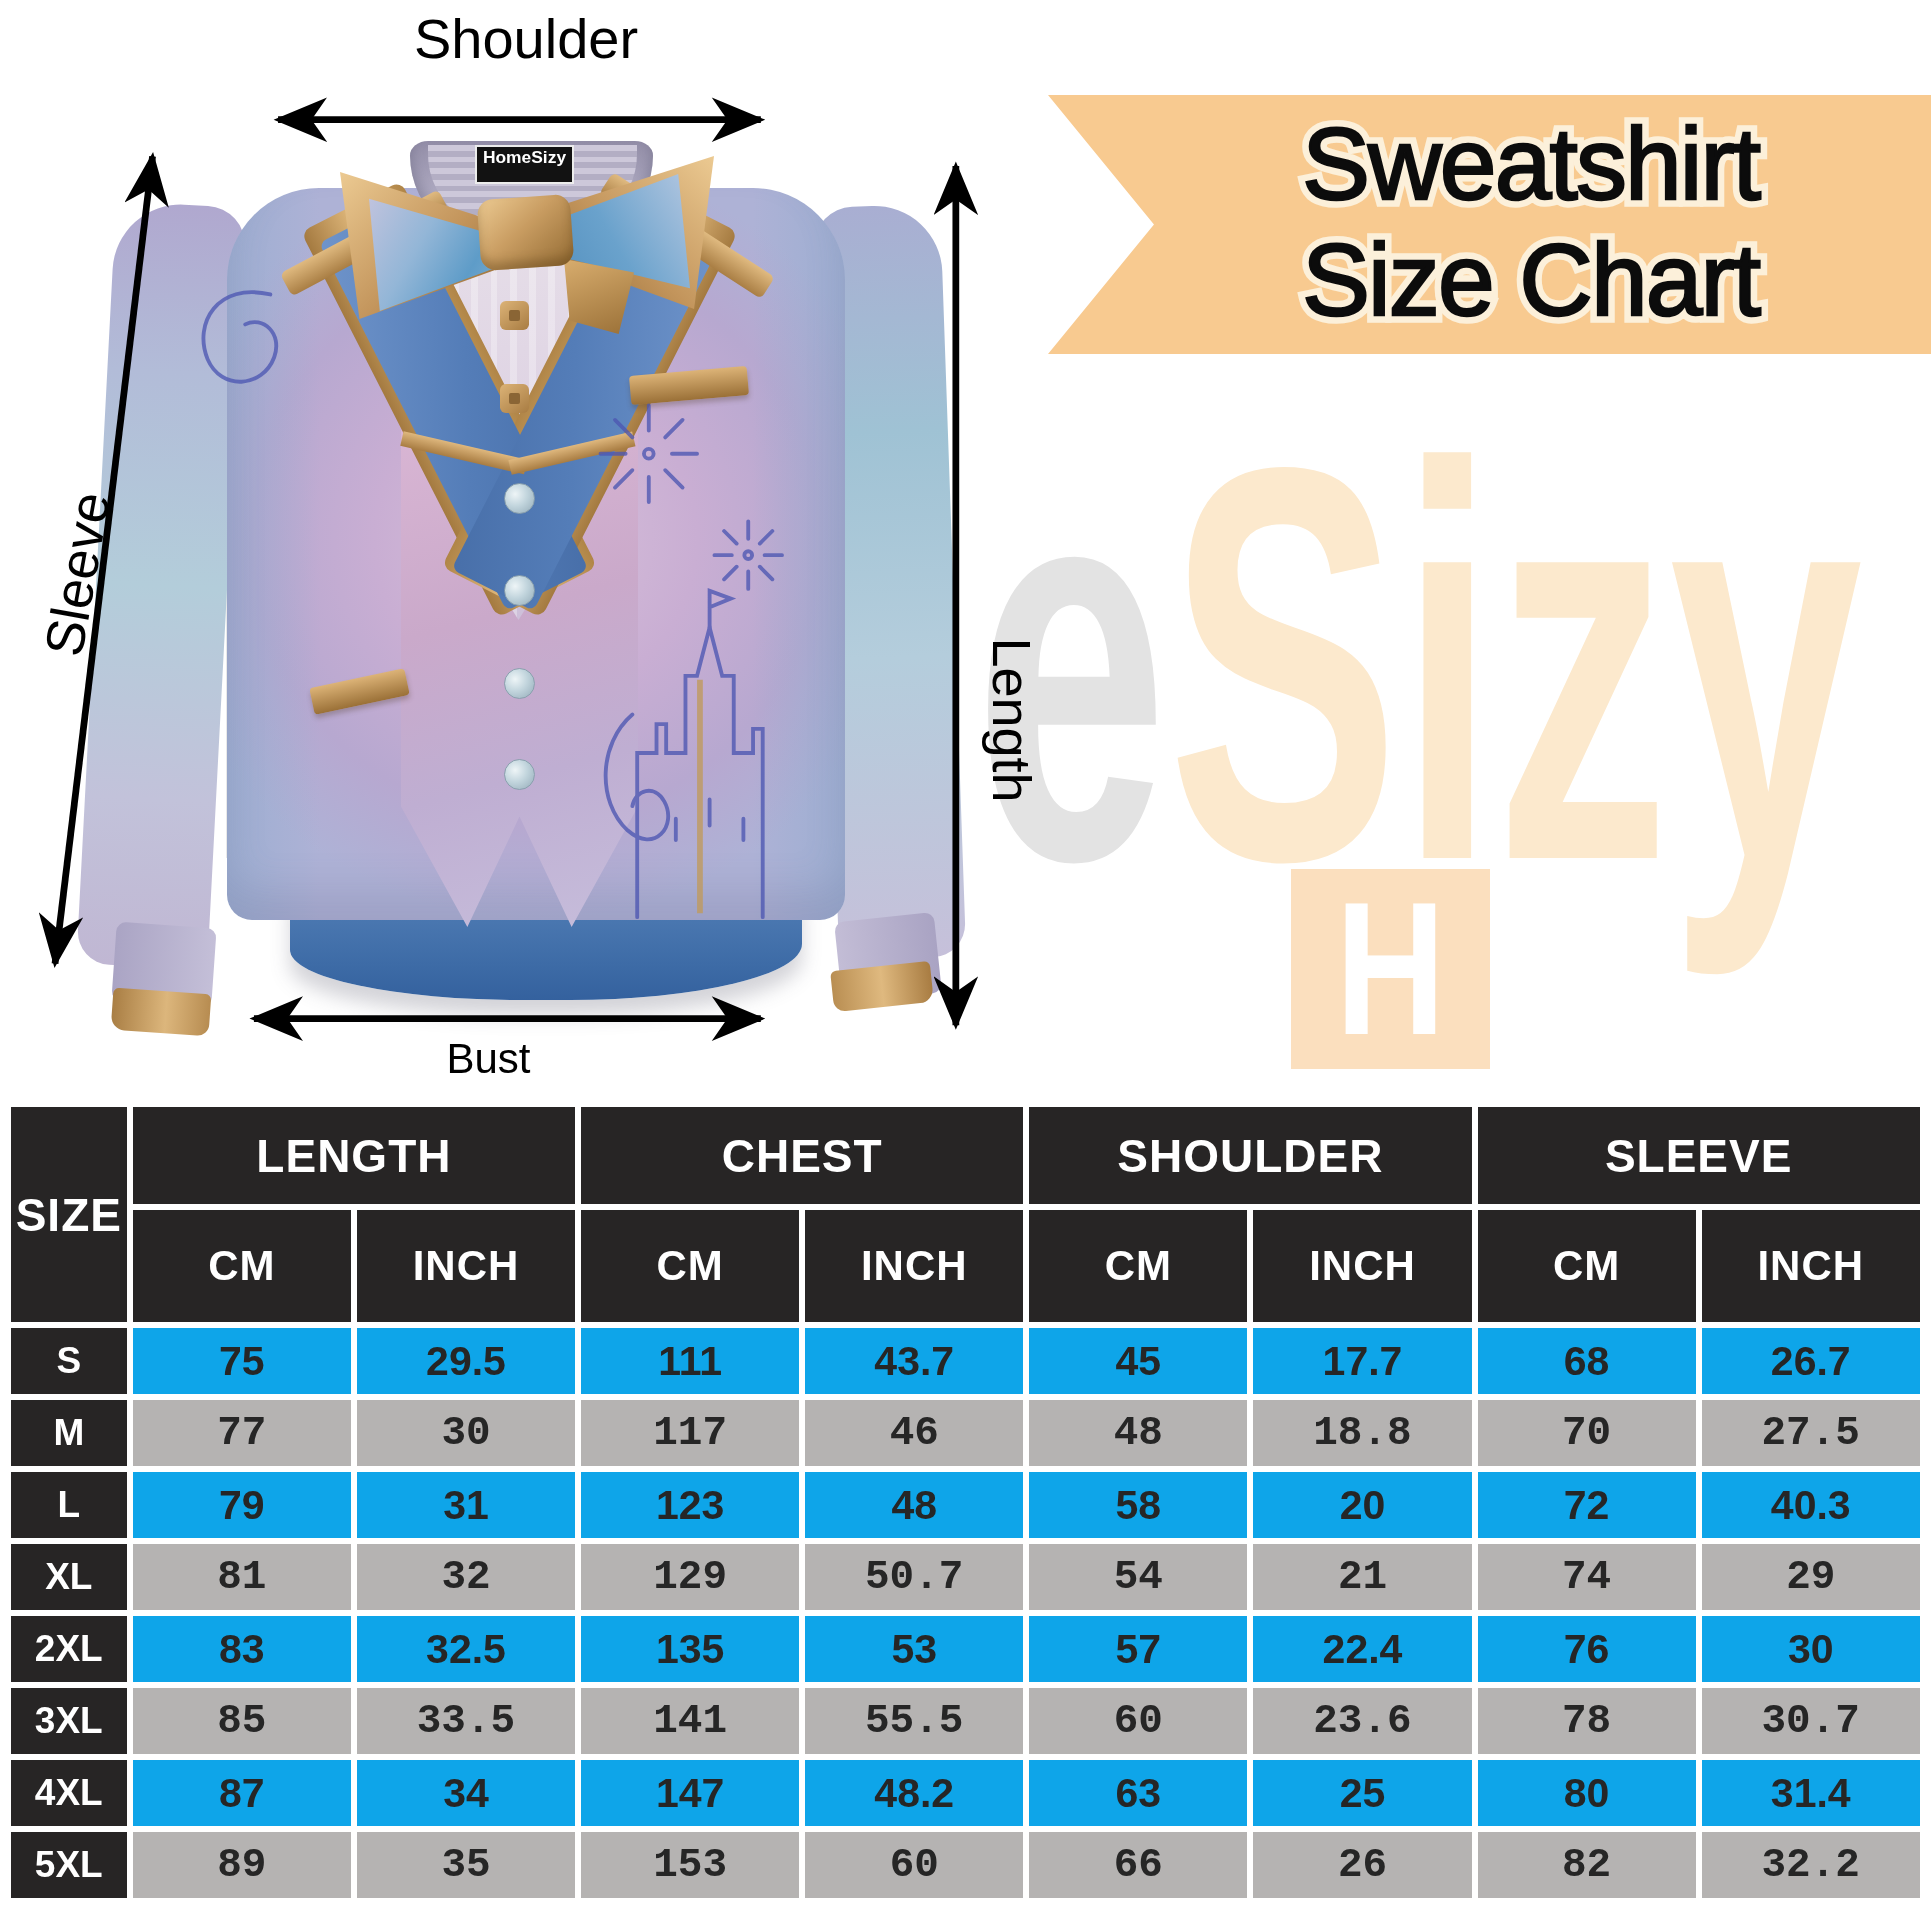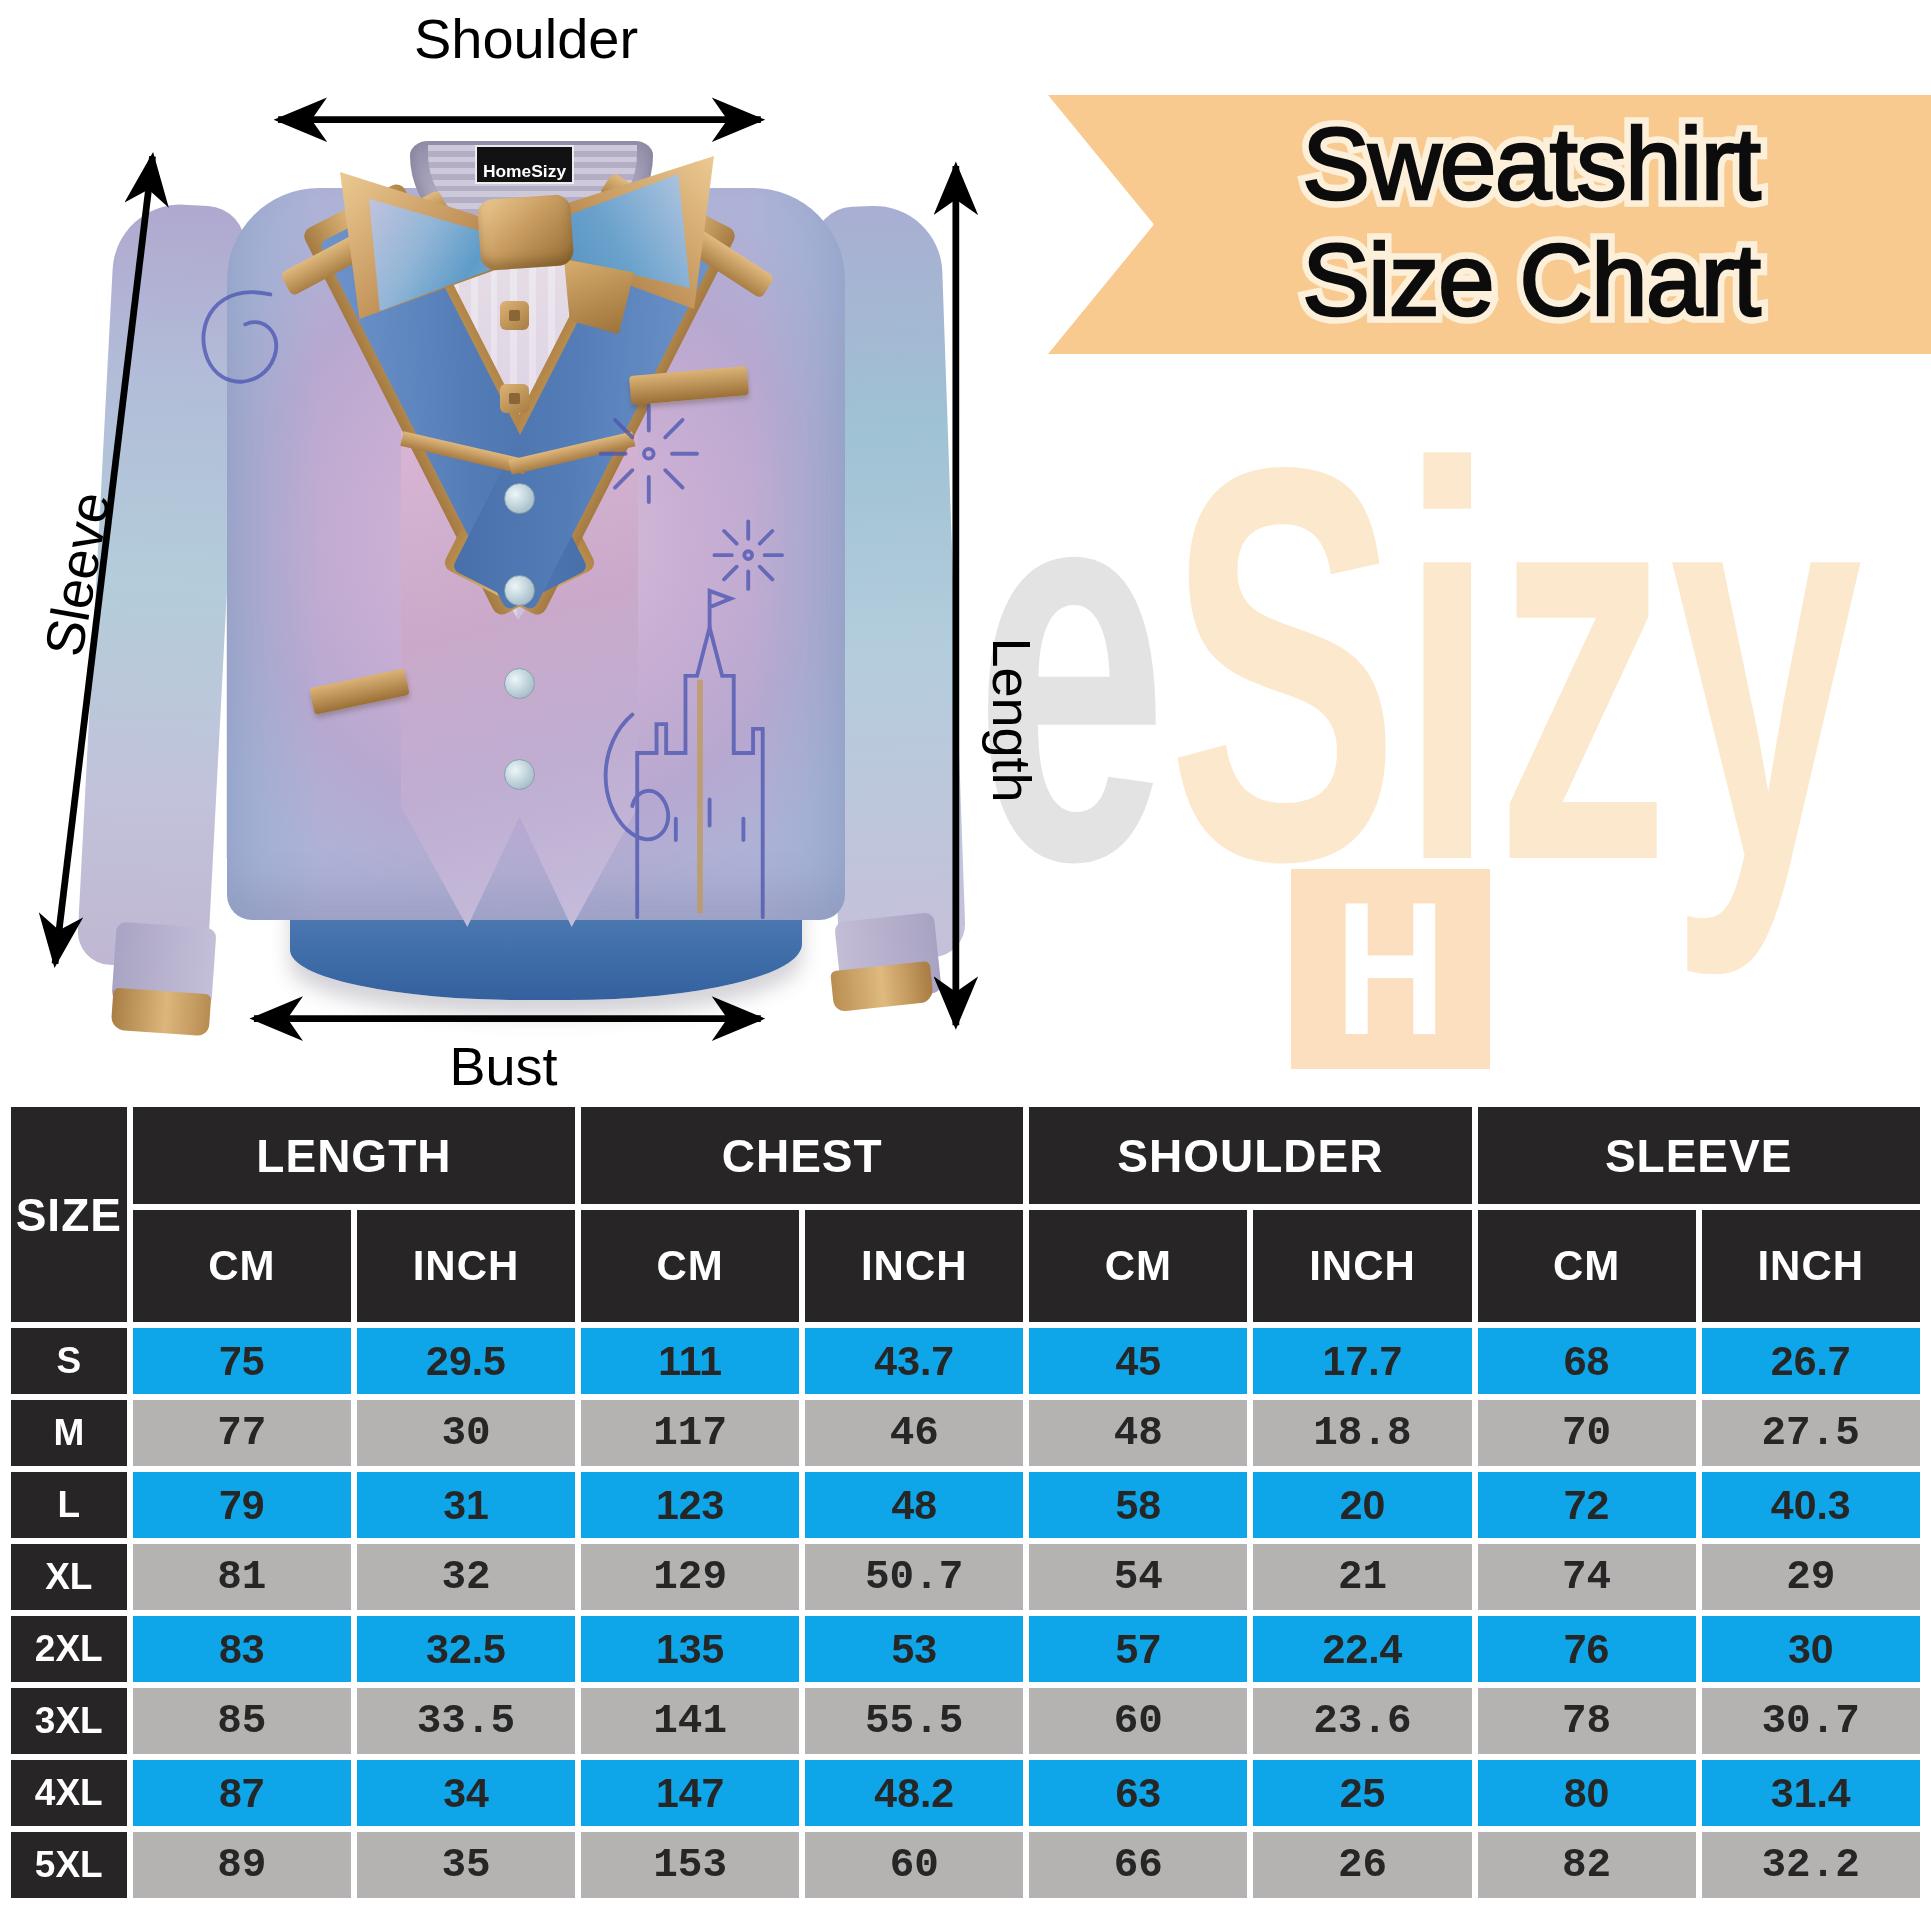--- a/index.html
+++ b/index.html
@@ -78,21 +78,21 @@
   .vtrim-l { left:402px; top:431px; width:127px; height:14.5px; transform:rotate(13deg);
              transform-origin:left center; background:linear-gradient(180deg,#dfb87e,#a87c42); }
   .vtrim-r { left:510px; top:460px; width:127px; height:14.5px; transform:rotate(-13deg);
              transform-origin:left center; background:linear-gradient(180deg,#dfb87e,#a87c42); }
   .collar { left:410px; top:141px; width:243px; height:116px; border-radius:19.3px 19.3px 126px 126px / 15.4px 15.4px 108px 108px;
             background:linear-gradient(180deg,#938ea8 0%,#aca7bf 40%,#c7c2d5 100%);
             box-shadow:inset 0 -9.7px 13.5px rgba(70,70,95,.35); }
   .collar-inner { left:428px; top:145px; width:209px; height:97px; border-radius:0 0 106px 106px / 0 0 89px 89px;
             background:repeating-linear-gradient(180deg,#cdc8da 0 5.8px,#b3aec4 5.8px 11.6px); }
   .tag { left:475px; top:145px; width:95px; height:35px; background:#121212; border:2.9px solid #ececec;
-         display:flex; align-items:flex-end; justify-content:center; z-index:4; }
+         display:flex; align-items:flex-start; justify-content:center; z-index:4; }
   .tag span { color:#fff; font-size:17.4px; font-weight:bold; }
   .gband-l { left:286px; top:272px; width:179px; height:26px; transform:rotate(-28deg);
              transform-origin:left center; background:linear-gradient(180deg,#e0ba80,#a97e44); border-radius:5.8px; }
   .gband-r { left:606px; top:170px; width:193px; height:26px; transform:rotate(33deg);
              transform-origin:left center; background:linear-gradient(180deg,#e0ba80,#a97e44); border-radius:5.8px; }
   .bow-gold-l { left:340px; top:172px; width:162px; height:147px;
                 clip-path:polygon(0 0,100% 35%,100% 65%,12% 100%);
                 background:linear-gradient(135deg,#ecca92 0%,#c3955c 55%,#8f6630 100%); }
   .bow-gold-r { left:548px; top:156px; width:166px; height:153px;
                 clip-path:polygon(0 35%,100% 0,88% 100%,0 65%);
@@ -224,21 +224,21 @@
     <line x1="288" y1="124" x2="788" y2="124" marker-start="url(#ah)" marker-end="url(#ah)"></line>
     <line x1="158" y1="162" x2="57" y2="998" marker-start="url(#ah)" marker-end="url(#ah)"></line>
     <line x1="990" y1="172" x2="990" y2="1062" marker-start="url(#ah)" marker-end="url(#ah)"></line>
     <line x1="263" y1="1055" x2="788" y2="1055" marker-start="url(#ah)" marker-end="url(#ah)"></line>
   </g>
 </svg>
 
 <div class="abs mlabel" style="left:333px; top:5.8px; width:386px;">Shoulder</div>
 <div class="abs mlabel" style="left:-58px; top:543px; width:270px; transform:rotate(-80deg); font-size:54px;">Sleeve</div>
 <div class="abs mlabel" style="left:877px; top:689px; width:270px; transform:rotate(90deg); font-size:54px;">Length</div>
-<div class="abs mlabel" style="left:320px; top:1035px; width:367px; font-size:54px;">Bust</div>
+<div class="abs mlabel" style="left:305px; top:1035px; width:367px; font-size:42px;">Bust</div>
 
 <table id="size-table">
   <colgroup>
     <col style="width:116px;">
     <col>
       <col>
       <col>
       <col>
       <col>
       <col>

